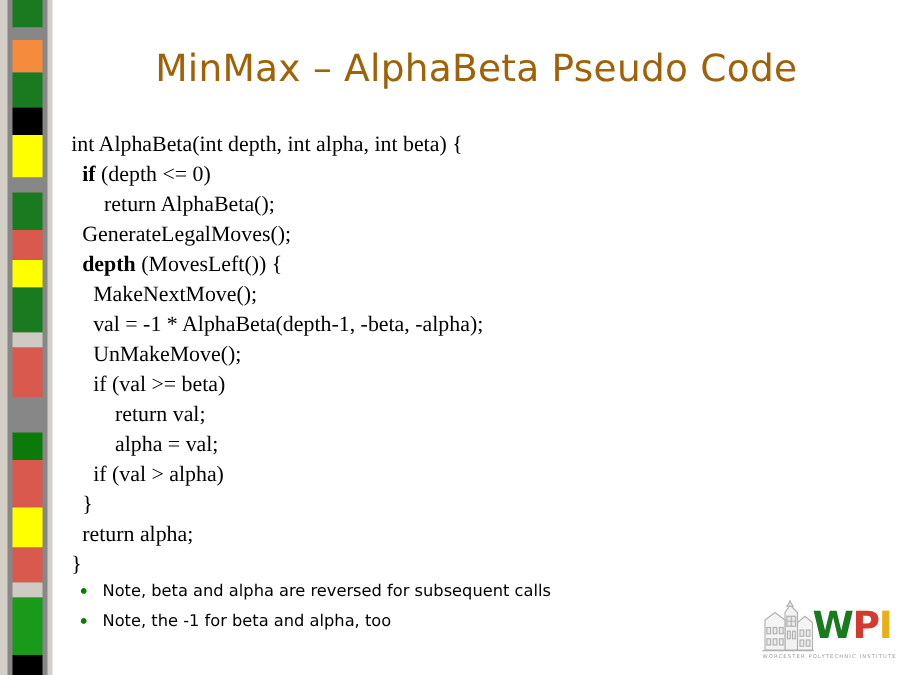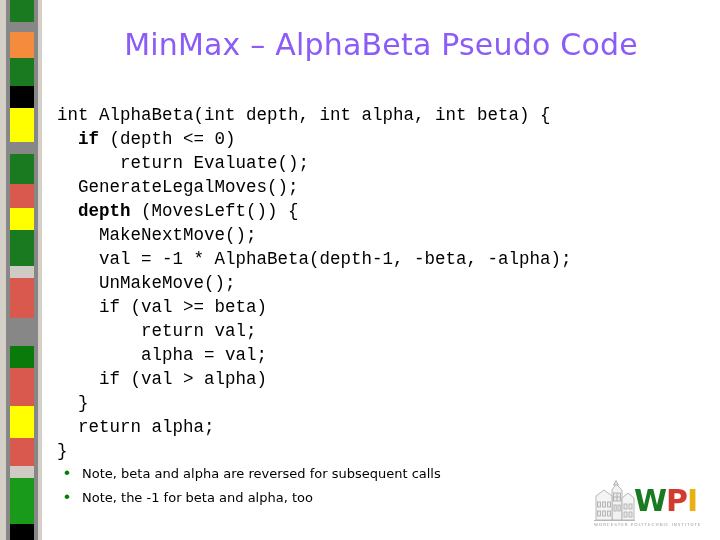--- a/index.html
+++ b/index.html
@@ -42,40 +42,40 @@
   .sidebar-block {
     position: absolute;
     left: 10px;
     width: 24px;
   }
 
   
   .title {
     position: absolute;
     left: 42px;
-    top: 27px;
+    top: 38px;
     width: 678px;
     text-align: center;
-    color: #8b5cf6;
+    color: #a16207;
     font-family: "DejaVu Sans", sans-serif;
     font-size: 30px;
     font-weight: 400;
     letter-spacing: 0.2px;
     white-space: nowrap;
   }
 
   
   .code-block {
     position: absolute;
     left: 57px;
     top: 103px;
     width: 640px;
   }
   .code-line {
-    font-family: Liberation Mono, monospace;
+    font-family: Liberation Serif, serif;
     font-size: 17.5px;
     line-height: 24px;
     color: #000000;
     white-space: pre;
     height: 24px;
   }
   .kw {
     font-weight: 700;
     margin-top: 44px;
   }
@@ -106,21 +106,21 @@
     color: #000000;
     font-family: "DejaVu Sans", sans-serif;
     font-size: 13px;
     line-height: 23px;
     white-space: nowrap;
   }
 
   
   .wpi-logo {
     position: absolute;
-    left: 592px;
+    left: 608px;
     top: 478px;
     width: 108px;
     height: 56px;
   }
   .wpi-building {
     position: absolute;
     left: 0;
     top: 2px;
     width: 44px;
     height: 42px;
@@ -179,21 +179,21 @@
         <div class="sidebar-block" style="top: 478px; height: 46px; background: rgb(26, 154, 26);"></div>
         <div class="sidebar-block" style="top: 524px; height: 16px; background: rgb(0, 0, 0);"></div>
       </div>
   </div>
 
   <div class="title">MinMax – AlphaBeta Pseudo Code</div>
 
   <div class="code-block" id="code-block">
       <div class="code-line"><span>int AlphaBeta(int depth, int alpha, int beta) {</span></div>
       <div class="code-line"><span>  </span><span class="kw">if</span><span> (depth &lt;= 0)</span></div>
-      <div class="code-line"><span>      return Evaluate();</span></div>
+      <div class="code-line"><span>      return AlphaBeta();</span></div>
       <div class="code-line"><span>  GenerateLegalMoves();</span></div>
       <div class="code-line"><span>  </span><span class="kw">depth</span><span> (MovesLeft()) {</span></div>
       <div class="code-line"><span>    MakeNextMove();</span></div>
       <div class="code-line"><span>    val = -1 * AlphaBeta(depth-1, -beta, -alpha);</span></div>
       <div class="code-line"><span>    UnMakeMove();</span></div>
       <div class="code-line"><span>    if (val &gt;= beta)</span></div>
       <div class="code-line"><span>        return val;</span></div>
       <div class="code-line"><span>        alpha = val;</span></div>
       <div class="code-line"><span>    if (val &gt; alpha)</span></div>
       <div class="code-line"><span>  }</span></div>

